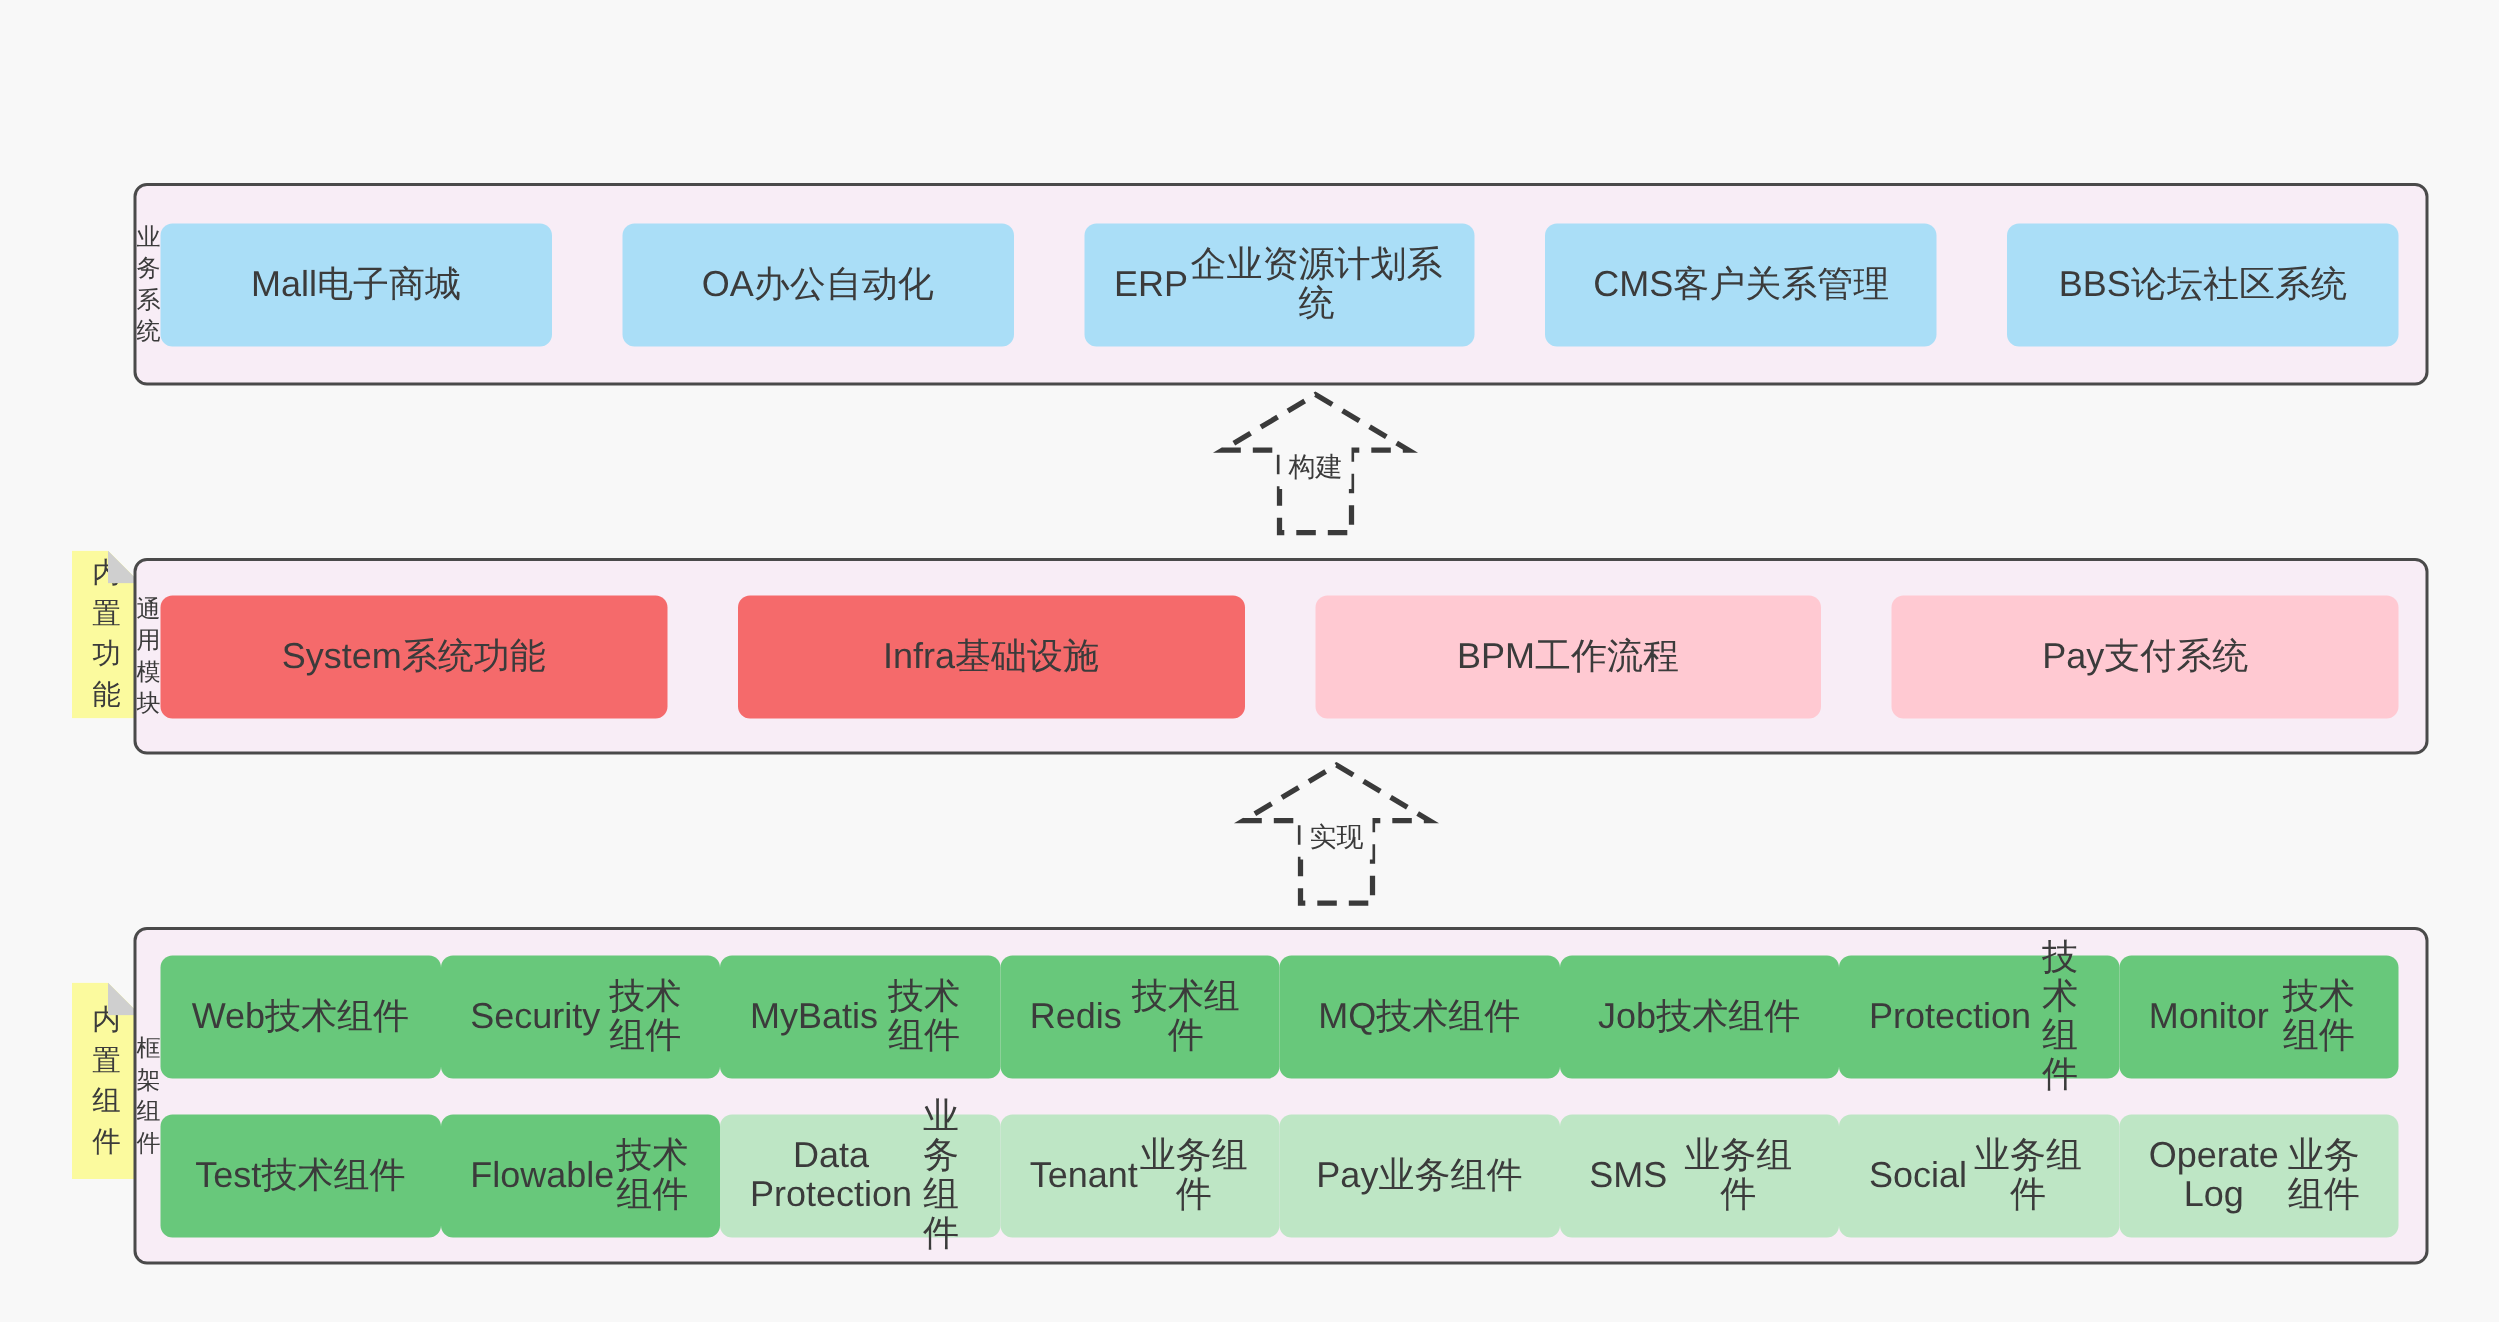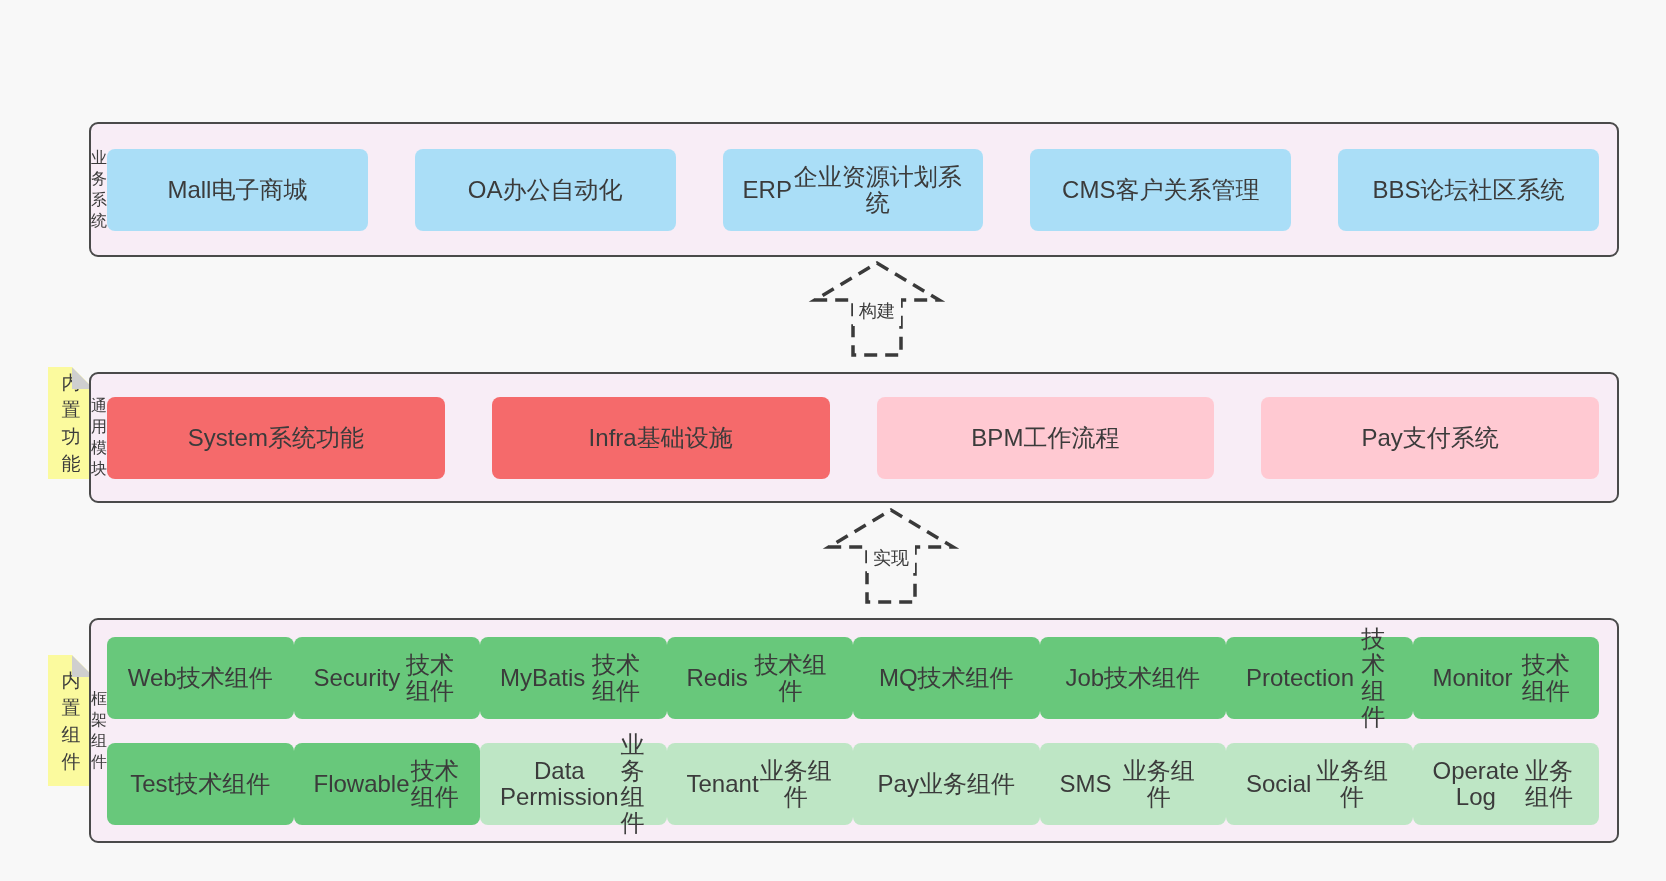--- a/index.html
+++ b/index.html
@@ -195,21 +195,21 @@
         <div class="row gap-narrow">
           <div class="node green">
             <div class="en">Test</div>
             <div class="zh">技术组件</div>
           </div>
           <div class="node green">
             <div class="en">Flowable</div>
             <div class="zh">技术组件</div>
           </div>
           <div class="node lightgreen">
-            <div class="en">Data Permission</div>
+            <div class="en">Data Protection</div>
             <div class="zh">业务组件</div>
           </div>
           <div class="node lightgreen">
             <div class="en">Tenant</div>
             <div class="zh">业务组件</div>
           </div>
           <div class="node lightgreen">
             <div class="en">Pay</div>
             <div class="zh">业务组件</div>
           </div>

